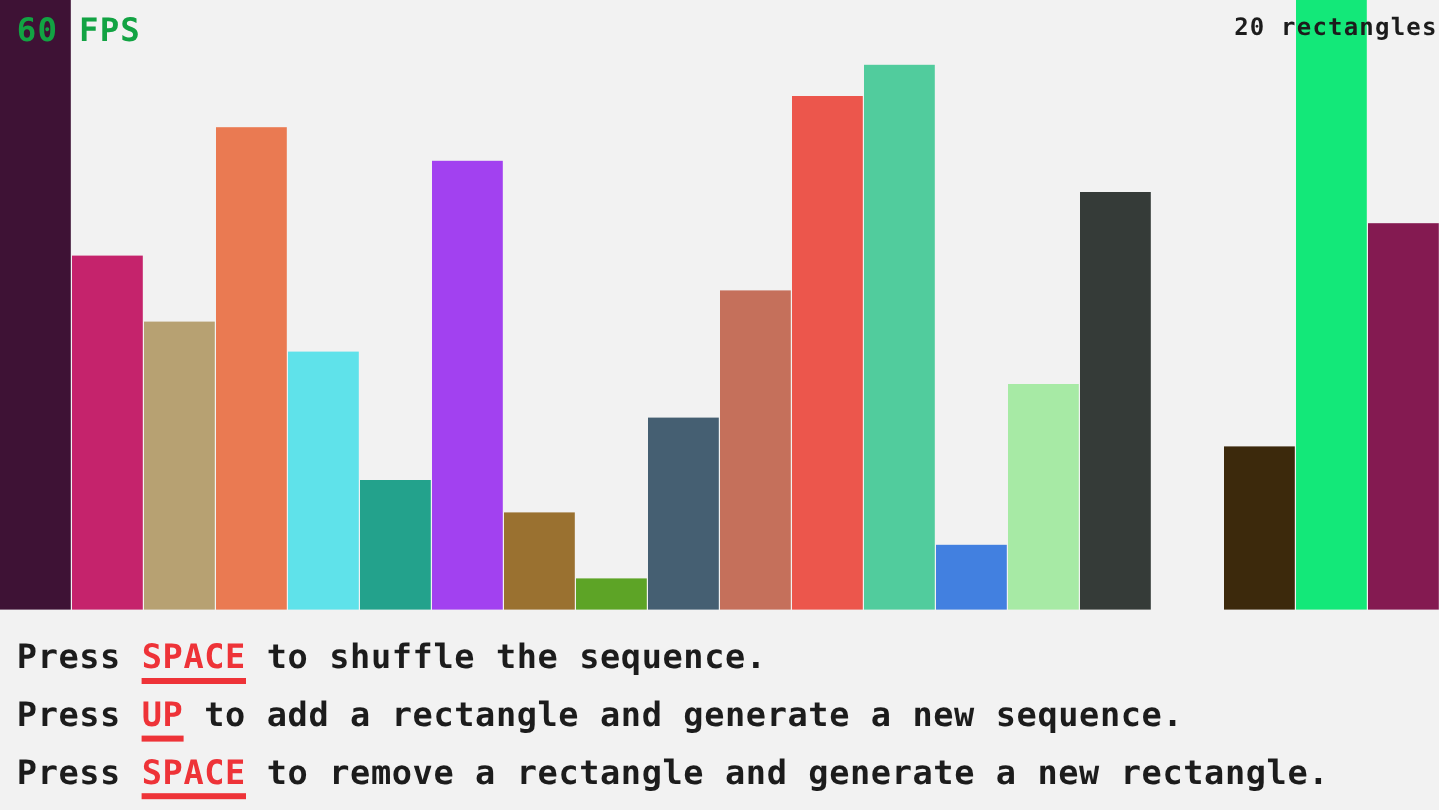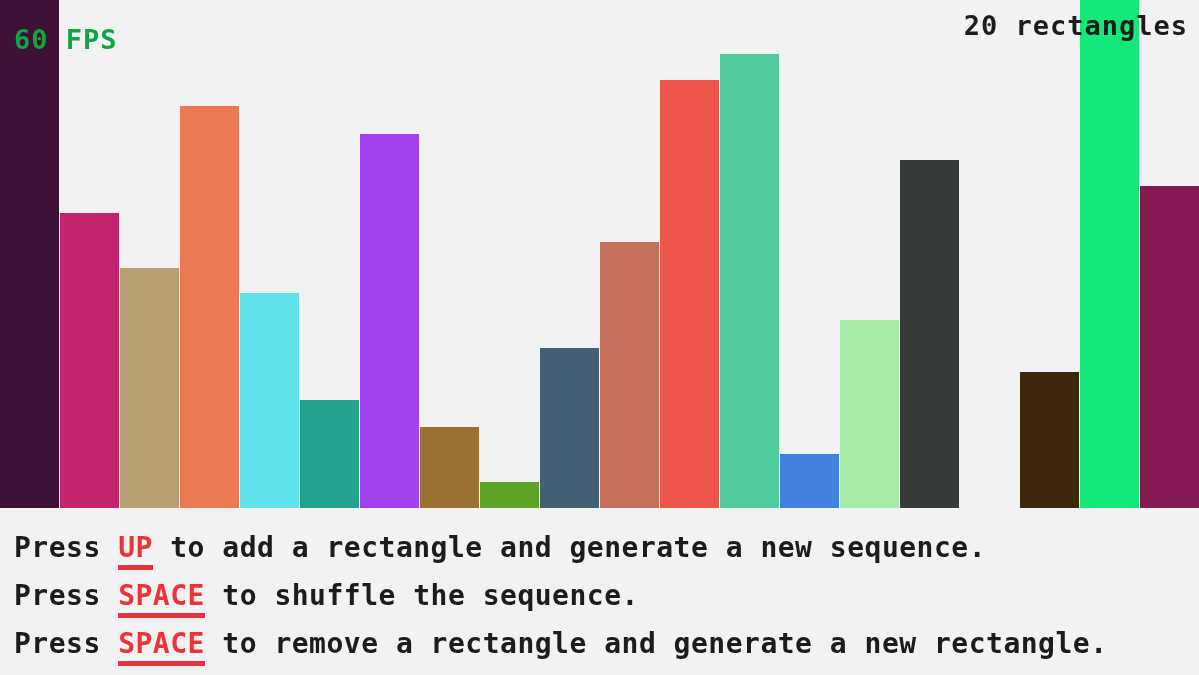--- a/index.html
+++ b/index.html
@@ -42,23 +42,23 @@
     top: 10px;
     font-size: 27px;
     font-weight: 700;
     letter-spacing: 1px;
     color: #12a343;
     z-index: 40;
     white-space: nowrap;
   }
   #count {
     position: absolute;
-    right: 11px;
+    right: 1px;
     top: 10px;
-    font-size: 27px;
+    font-size: 20px;
     font-weight: 700;
     letter-spacing: 1px;
     color: #1c1c1c;
     z-index: 40;
     white-space: nowrap;
     text-align: right;
   }
 
   
   #instructions {
@@ -106,22 +106,22 @@
       <div class="bar" style="left: 660px; width: 59px; height: 428px; background: rgb(236, 86, 76);"></div>
       <div class="bar" style="left: 720px; width: 59px; height: 454px; background: rgb(81, 204, 157);"></div>
       <div class="bar" style="left: 780px; width: 59px; height: 54px; background: rgb(66, 128, 224);"></div>
       <div class="bar" style="left: 840px; width: 59px; height: 188px; background: rgb(167, 234, 165);"></div>
       <div class="bar" style="left: 900px; width: 59px; height: 348px; background: rgb(53, 59, 56);"></div>
       <div class="bar" style="left: 1020px; width: 59px; height: 136px; background: rgb(60, 41, 12);"></div>
       <div class="bar" style="left: 1080px; width: 59px; height: 508px; background: rgb(19, 232, 121);"></div>
       <div class="bar" style="left: 1140px; width: 59px; height: 322px; background: rgb(132, 26, 81);"></div>
     </div>
 
-  <div id="fps" style="color: rgb(18, 163, 67); margin-top: 14px;">60 FPS</div>
+  <div id="fps" style="color: rgb(18, 163, 67);">60 FPS</div>
   <div id="count" style="color: rgb(28, 28, 28);">20 rectangles</div>
 
   <div id="instructions" style="background: rgb(242, 242, 242);">
+      <div class="instr-line"><span>Press </span><span class="key" style="color: rgb(238, 51, 56); border-bottom-color: rgb(238, 51, 56);">SPACE</span><span> to shuffle the sequence.</span></div>
       <div class="instr-line"><span>Press </span><span class="key" style="color: rgb(238, 51, 56); border-bottom-color: rgb(238, 51, 56);">UP</span><span> to add a rectangle and generate a new sequence.</span></div>
-      <div class="instr-line"><span>Press </span><span class="key" style="color: rgb(238, 51, 56); border-bottom-color: rgb(238, 51, 56);">SPACE</span><span> to shuffle the sequence.</span></div>
       <div class="instr-line"><span>Press </span><span class="key" style="color: rgb(238, 51, 56); border-bottom-color: rgb(238, 51, 56);">SPACE</span><span> to remove a rectangle and generate a new rectangle.</span></div>
     </div>
 
 </div>
 
 </body></html>

